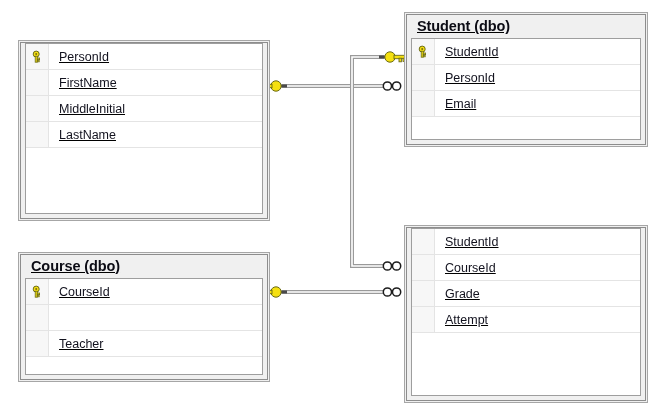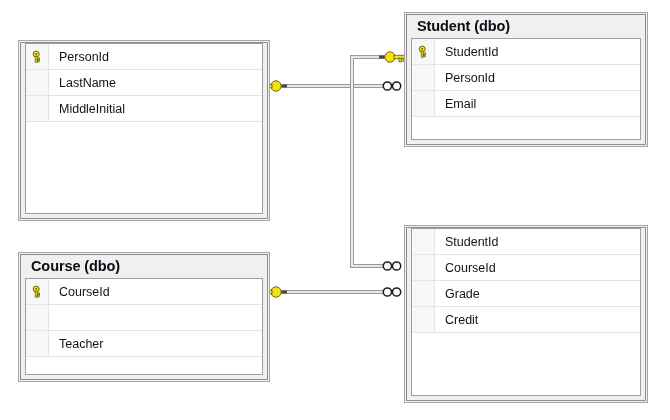--- a/index.html
+++ b/index.html
@@ -30,20 +30,21 @@
     height: 420px;
     z-index: 1;
   }
   .table-outer {
     position: absolute;
     z-index: 2;
     box-sizing: border-box;
     border: 1px solid #a6a6a6;
     background: #f0f0f0;
     padding: 1px;
+    text-decoration: underline;
   }
   .table-inner {
     border: 1px solid #8d8d8d;
     background: #f0f0f0;
     box-sizing: border-box;
     height: 100%;
     width: 100%;
     display: flex;
     flex-direction: column;
   }
@@ -176,25 +177,29 @@
                   <circle cx="5.2" cy="4.1" r="1.0" fill="#7a6a10"></circle>
                   <rect x="4.2" y="6.2" width="2.1" height="6.0" fill="#f5e010" stroke="#6b6b18" stroke-width="0.8"></rect>
                   <rect x="6.2" y="8.0" width="2.4" height="1.6" fill="#f5e010" stroke="#6b6b18" stroke-width="0.8"></rect>
                   <rect x="6.2" y="10.3" width="2.0" height="1.5" fill="#f5e010" stroke="#6b6b18" stroke-width="0.8"></rect>
                 </svg>
               </div>
               <div class="name-cell">PersonId</div>
             </div>
             <div class="row">
               <div class="key-cell"></div>
+              <div class="name-cell">FirstName</div>
+            </div>
+            <div class="row">
+              <div class="key-cell"></div>
+              <div class="name-cell">MiddleInitial</div>
+            </div>
+            <div class="row">
+              <div class="key-cell"></div>
               <div class="name-cell">LastName</div>
-            </div>
-            <div class="row">
-              <div class="key-cell"></div>
-              <div class="name-cell">MiddleInitial</div>
             </div>
             <div class="row filler">
               <div class="key-cell"></div>
               <div class="name-cell"></div>
             </div>
           </div>
         </div>
       </div>
       <div class="table-outer" style="left: 404px; top: 12px; width: 244px; height: 135px;">
         <div class="table-inner">
@@ -267,21 +272,21 @@
             <div class="row">
               <div class="key-cell"></div>
               <div class="name-cell">CourseId</div>
             </div>
             <div class="row">
               <div class="key-cell"></div>
               <div class="name-cell">Grade</div>
             </div>
             <div class="row">
               <div class="key-cell"></div>
-              <div class="name-cell">Credit</div>
+              <div class="name-cell">Attempt</div>
             </div>
             <div class="row filler">
               <div class="key-cell"></div>
               <div class="name-cell"></div>
             </div>
           </div>
         </div>
       </div>
     </div>
 

